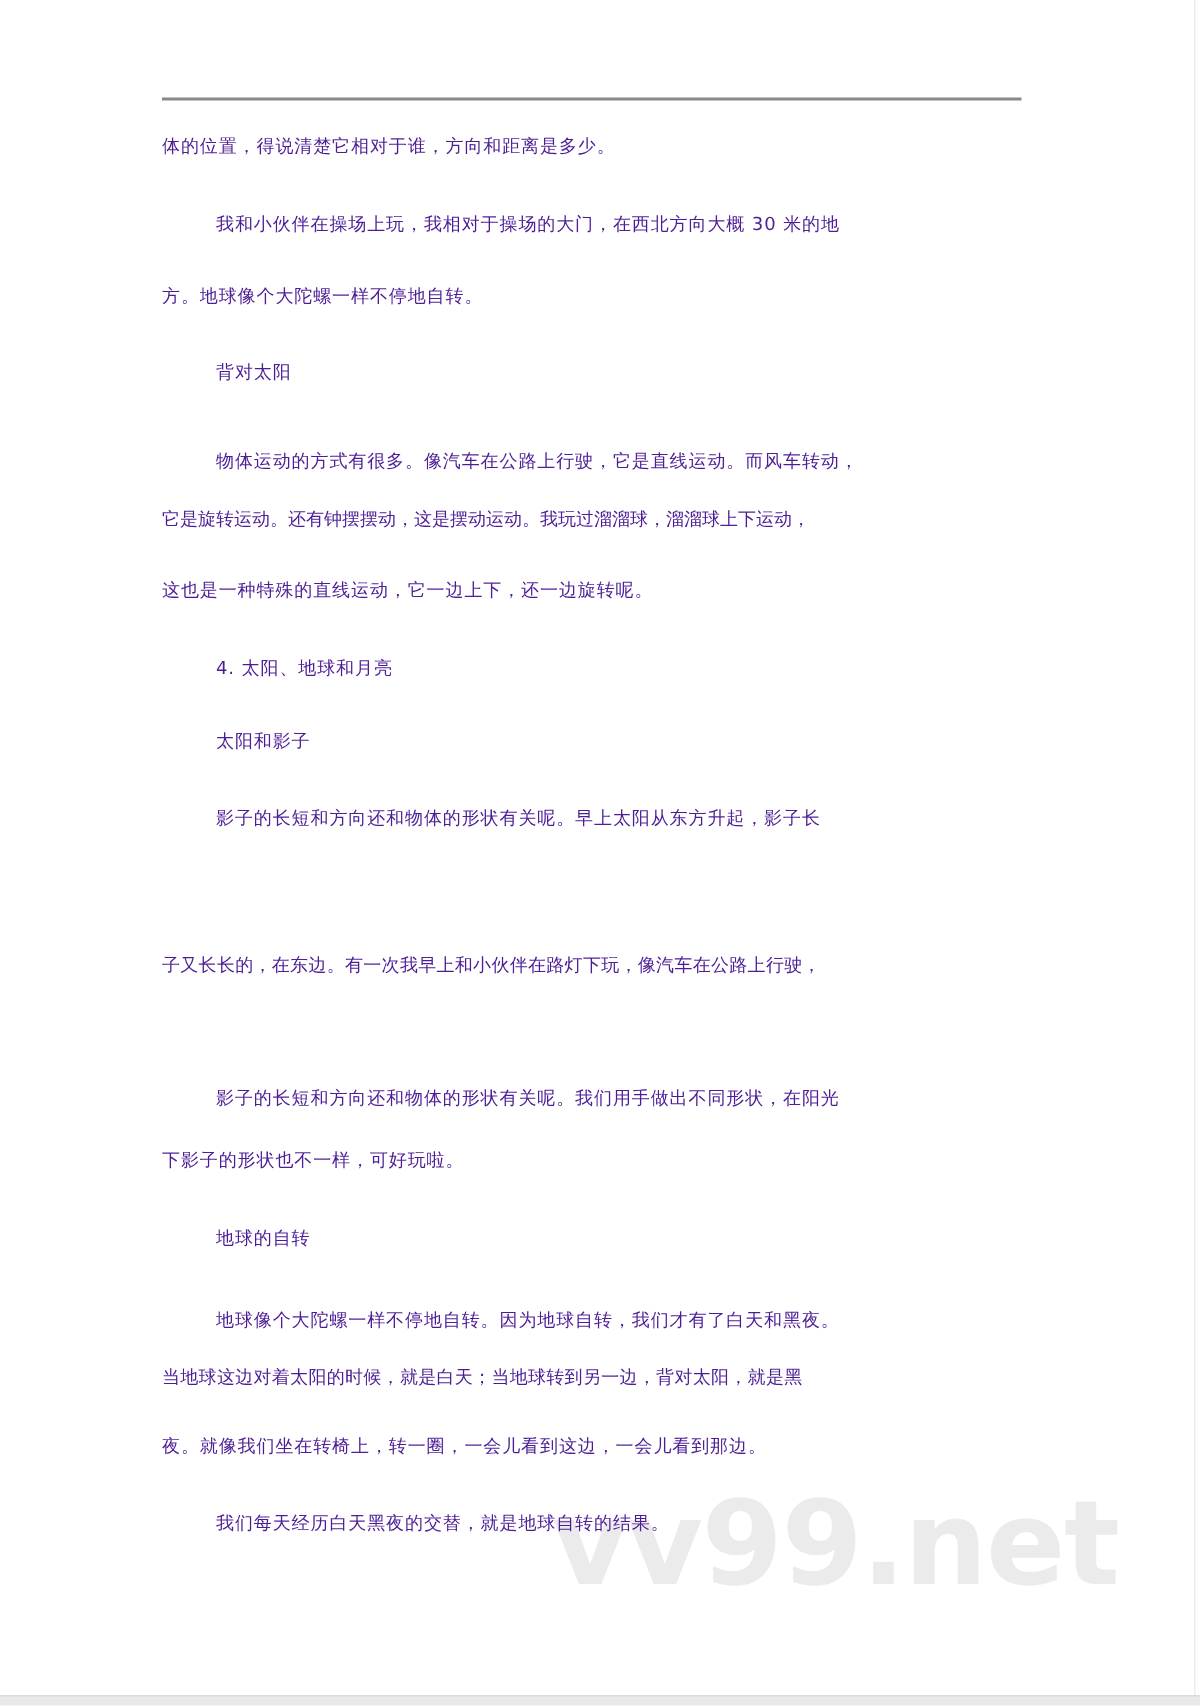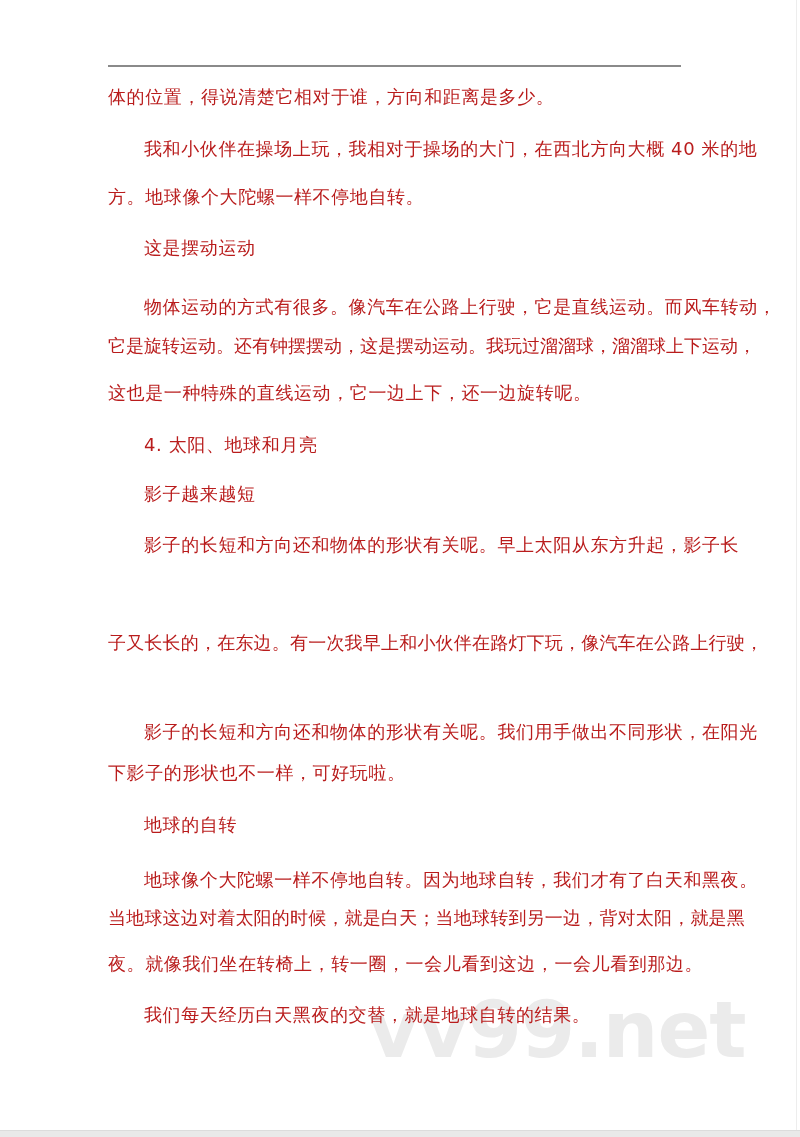--- a/index.html
+++ b/index.html
@@ -38,26 +38,26 @@
       left: 108px;
       top: 65px;
       width: 573px;
       height: 0;
       border-top: 2px solid #8a8a8a;
     }
     .line {
       position: absolute;
       left: 108px;
       width: 575px;
-      font-size: 18px;
+      font-size: 12px;
       line-height: 22px;
       height: 22px;
       white-space: nowrap;
       letter-spacing: 0.6px;
-      color: #b91c1c;
+      color: #4c1d95;
     }
     .indent { left: 144px; }
     .heading { left: 144px; }
     .watermark {
       position: absolute;
       left: 368px;
       top: 990px;
       font-family: "DejaVu Sans", "Liberation Sans", sans-serif;
       font-weight: bold;
       font-size: 78px;
@@ -71,28 +71,28 @@
   </style>
 </head>
 <body>
 
 <div class="page">
   <div class="header-rule"></div>
 
   <div class="watermark">vv99.net</div>
 
   <div class="line" style="top:86px">体的位置，得说清楚它相对于谁，方向和距离是多少。</div>
-  <div class="line indent" style="top:138px">我和小伙伴在操场上玩，我相对于操场的大门，在西北方向大概 40 米的地</div>
+  <div class="line indent" style="top:138px">我和小伙伴在操场上玩，我相对于操场的大门，在西北方向大概 30 米的地</div>
   <div class="line" style="top:186px">方。地球像个大陀螺一样不停地自转。</div>
-  <div class="line heading" style="top:237px">这是摆动运动</div>
+  <div class="line heading" style="top:237px">背对太阳</div>
   <div class="line indent" style="top:296px">物体运动的方式有很多。像汽车在公路上行驶，它是直线运动。而风车转动，</div>
   <div class="line" style="top:335px; letter-spacing:0px">它是旋转运动。还有钟摆摆动，这是摆动运动。我玩过溜溜球，溜溜球上下运动，</div>
   <div class="line" style="top:382px">这也是一种特殊的直线运动，它一边上下，还一边旋转呢。</div>
   <div class="line heading" style="top:434px">4. 太阳、地球和月亮</div>
-  <div class="line heading" style="top:483px">影子越来越短</div>
+  <div class="line heading" style="top:483px">太阳和影子</div>
   <div class="line indent" style="top:534px">影子的长短和方向还和物体的形状有关呢。早上太阳从东方升起，影子长</div>
   <div class="line" style="top:632px; letter-spacing:0.2px">子又长长的，在东边。有一次我早上和小伙伴在路灯下玩，像汽车在公路上行驶，</div>
   <div class="line indent" style="top:721px">影子的长短和方向还和物体的形状有关呢。我们用手做出不同形状，在阳光</div>
   <div class="line" style="top:762px">下影子的形状也不一样，可好玩啦。</div>
   <div class="line heading" style="top:814px">地球的自转</div>
   <div class="line indent" style="top:869px">地球像个大陀螺一样不停地自转。因为地球自转，我们才有了白天和黑夜。</div>
   <div class="line" style="top:907px; letter-spacing:0.2px">当地球这边对着太阳的时候，就是白天；当地球转到另一边，背对太阳，就是黑</div>
   <div class="line" style="top:953px">夜。就像我们坐在转椅上，转一圈，一会儿看到这边，一会儿看到那边。</div>
   <div class="line indent" style="top:1004px">我们每天经历白天黑夜的交替，就是地球自转的结果。</div>
 </div>

